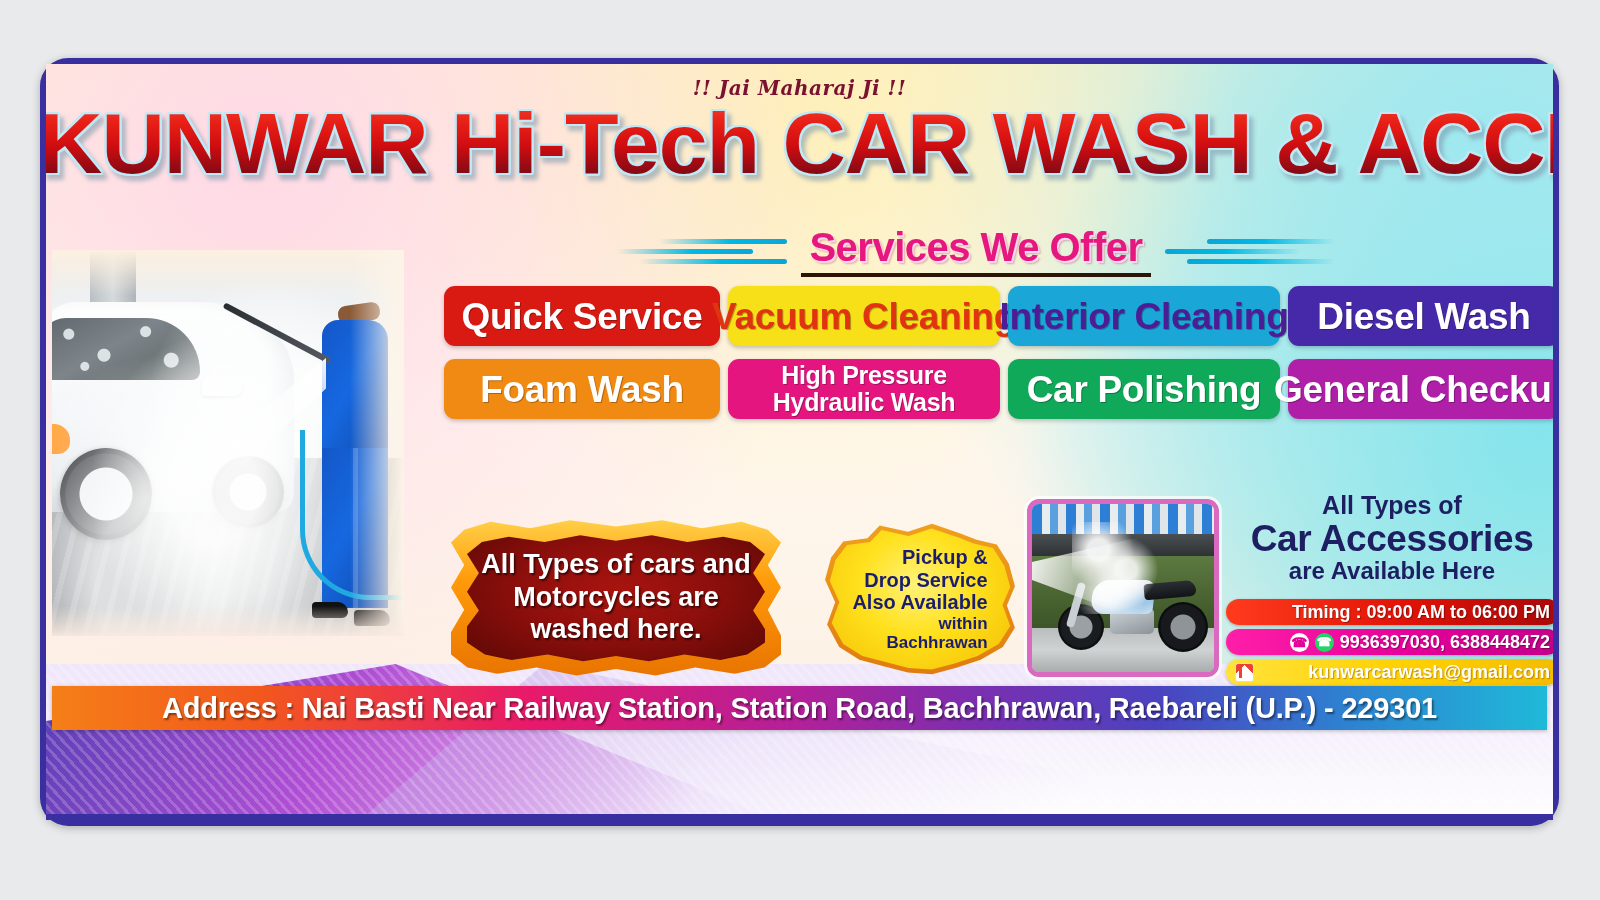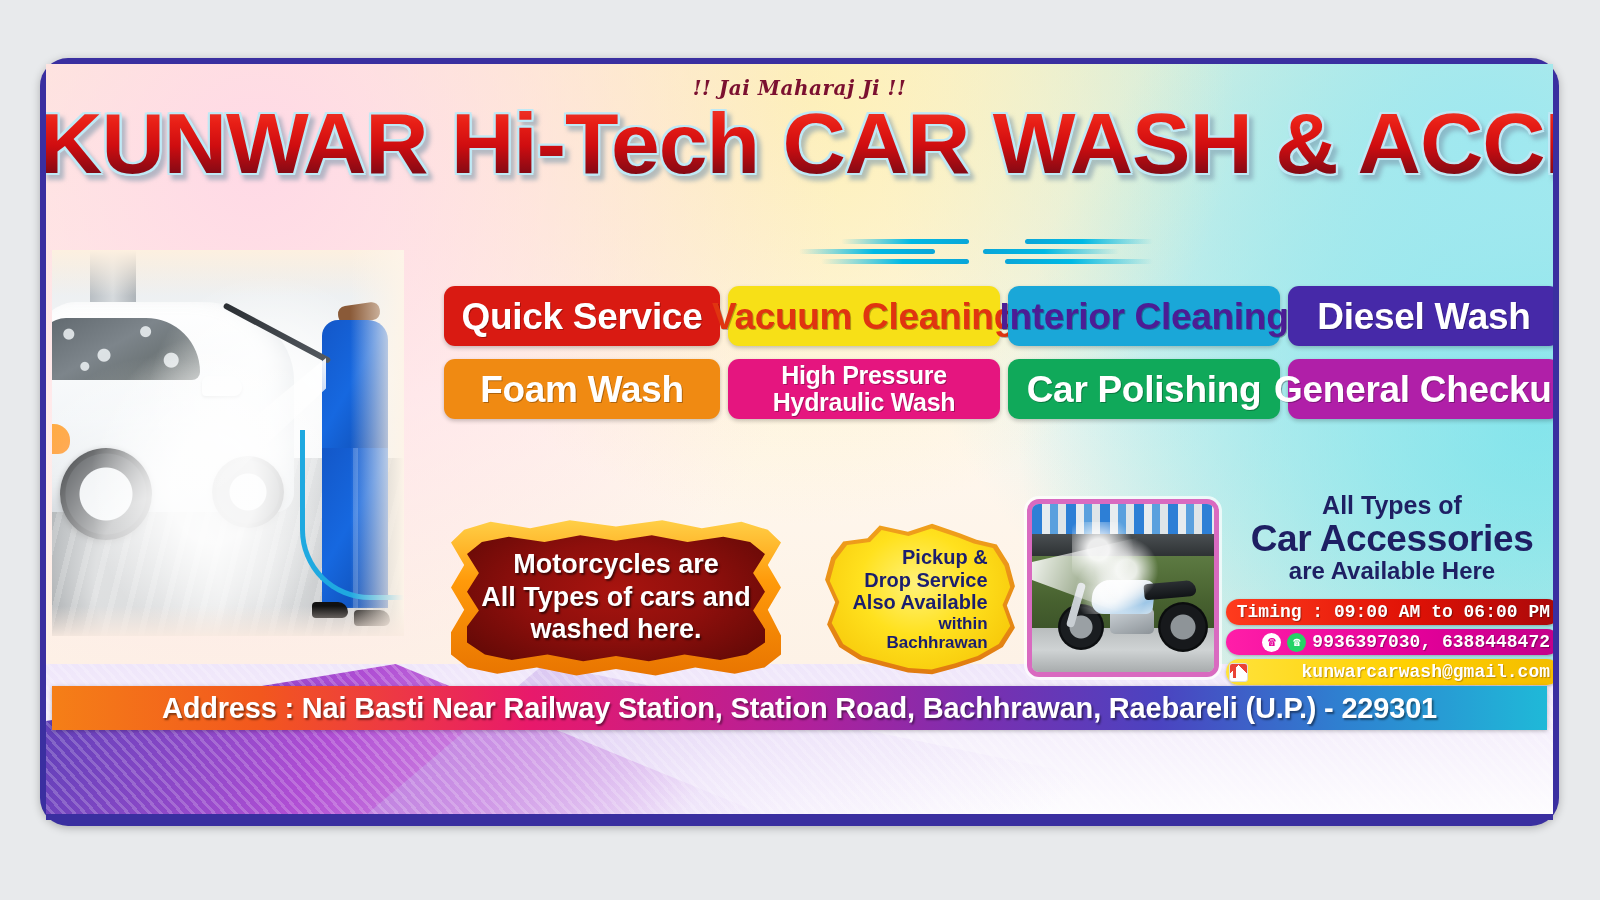--- a/index.html
+++ b/index.html
@@ -402,21 +402,21 @@
 
   
   #contact-bars {
     position: absolute; left: 1180px; top: 535px; width: 334px;
     display: flex; flex-direction: column; gap: 4px; z-index: 7;
   }
   .cbar {
     height: 26px; border-radius: 13px;
     display: flex; align-items: center; justify-content: flex-end;
     padding-right: 10px; gap: 6px;
-    font-family: Liberation Mono, monospace;
+    font-family: Liberation Sans, sans-serif;
     font-weight: bold; color: #fff; font-size: 18px;
     white-space: nowrap; overflow: hidden;
     box-shadow: 0 1px 3px rgba(0,0,0,.25);
   }
   .cbar.timing { background: linear-gradient(90deg,#ff3b1d 0%, #e01206 55%, #a8080a 100%); }
   .cbar.phone  { background: linear-gradient(90deg,#ff1ea8 0%, #e5009a 55%, #c2008a 100%); }
   .cbar.email  { background: linear-gradient(90deg,#ffe23a 0%, #ffd000 55%, #f3bc00 100%); }
   .cbar.email .ctext { color: #ffffff; text-shadow: 1px 1px 1px rgba(120,70,0,.45); margin-left: 48px; }
   .ctext { text-shadow: 1px 1px 1px rgba(0,0,0,.35); }
 
@@ -477,20 +477,21 @@
     <div id="tagline">!! Jai Maharaj Ji !!</div>
 
     <h1 id="title">KUNWAR Hi-Tech CAR WASH &amp; ACCESSORIES CENTER</h1>
 
     <div id="services-header">
       <span class="speed-lines">
           <i></i>
           <i></i>
           <i></i>
         </span>
+      <span id="services-title">Services We Offer</span>
       <span class="speed-lines flip">
           <i></i>
           <i></i>
           <i></i>
         </span>
     </div>
 
     <div id="services-grid">
       <div class="pill txt-shadow" style="background: rgb(217, 26, 18); color: rgb(255, 255, 255);">
           <span class="ln">Quick Service</span>
@@ -545,22 +546,22 @@
       <div class="ph-hose"></div>
       <div class="ph-fade-top"></div>
       <div class="ph-fade-right"></div>
       <div class="ph-fade-bottom"></div>
     </div>
 
     <div id="plaque">
       <div class="plaque-frame"></div>
       <div class="plaque-face">
         <div id="plaque-text">
+          <span class="ln">All Types of cars and</span>
           <span class="ln">Motorcycles are</span>
-          <span class="ln">All Types of cars and</span>
           <span class="ln">washed here.</span>
         </div>
       </div>
     </div>
 
     <div id="pickup-badge">
       <div class="badge-outer"></div>
       <div class="badge-inner">
         <div id="pickup-text">
           <span class="big">Pickup &amp;</span>

